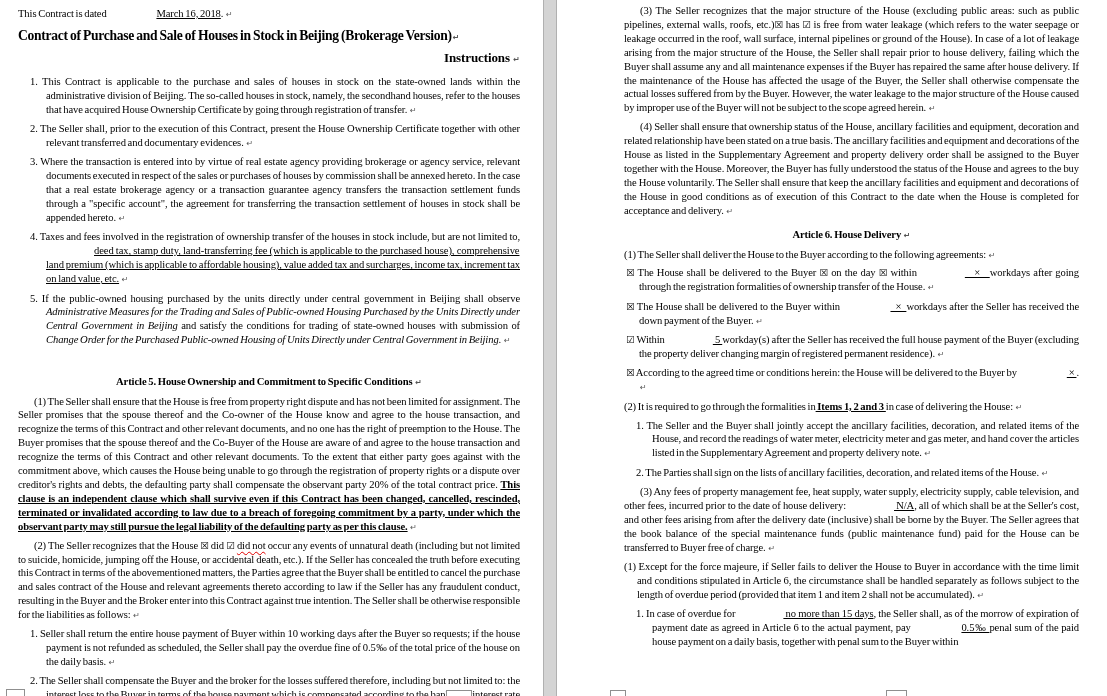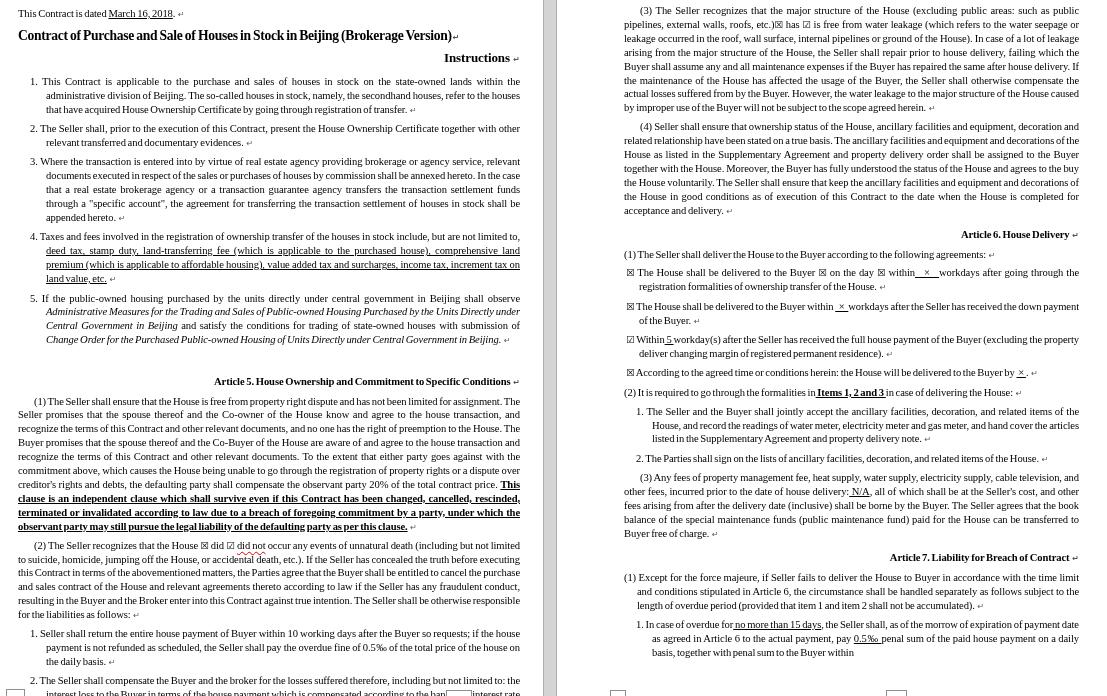--- a/index.html
+++ b/index.html
@@ -22,27 +22,27 @@
   #pageL{left:18px;top:7px;width:502px;}
   #pageR{left:624px;top:4px;width:455px;}
 
   .p{margin:0 0 4px 0;text-align:justify;}
   .indent{text-indent:16px;}
   .doc-title{
     font-weight:bold;font-size:13.6px;line-height:19px;letter-spacing:-0.3px;
     text-align:left;margin:3px 0 4px 0;white-space:nowrap;
   }
   .doc-sub{font-weight:bold;font-size:13px;text-align:right;margin:0 0 8px 0;}
-  .h{font-weight:bold;margin:9px 0 5px 0;text-align:right;}
+  .h{font-weight:bold;margin:9px 0 5px 0;text-align:center;}
   .li{margin:0 0 4.5px 12px;padding-left:16px;text-indent:-16px;text-align:justify;}
   .li2{margin:0 0 4.5px 0;padding-left:13px;text-indent:-13px;text-align:justify;}
   .cbli{margin:0 0 4.5px 2px;padding-left:13px;text-indent:-13px;text-align:justify;}
   .cont{margin:0 0 4.5px 0;padding-left:21px;text-align:justify;}
 
-  .u{text-decoration:underline;}
+  .u{text-decoration:underline;margin-left:48px;}
   .i{font-style:italic;}
   .bu{font-weight:bold;text-decoration:underline;}
   .sp{
     text-decoration-line:underline;text-decoration-style:wavy;
     text-decoration-color:var(--squiggle,#e00000);
     text-decoration-thickness:1px;text-underline-offset:2px;
   }
   .cb{font-family:"DejaVu Sans",sans-serif;font-size:9.5px;letter-spacing:0;}
   .num{display:inline;}
   .pmark{
@@ -82,21 +82,20 @@
       <div class="h"><span>Article 6. House Delivery </span><span class="pmark">↵</span></div>
       <div class="p"><span>(1) The Seller shall deliver the House to the Buyer according to the following agreements: </span><span class="pmark">↵</span></div>
       <div class="cbli"><span class="cb">☒</span><span> The House shall be delivered to the Buyer </span><span class="cb">☒</span><span> on the day </span><span class="cb">☒</span><span> within</span><span class="u">&nbsp;&nbsp;&nbsp;×&nbsp;&nbsp;&nbsp;</span><span>workdays after going through the registration formalities of ownership transfer of the House. </span><span class="pmark">↵</span></div>
       <div class="cbli"><span class="cb">☒</span><span> The House shall be delivered to the Buyer within </span><span class="u">&nbsp;&nbsp;×&nbsp;&nbsp;</span><span>workdays after the Seller has received the down payment of the Buyer. </span><span class="pmark">↵</span></div>
       <div class="cbli"><span class="cb">☑</span><span> Within</span><span class="u">&nbsp;5&nbsp;</span><span>workday(s) after the Seller has received the full house payment of the Buyer (excluding the property deliver changing margin of registered permanent residence). </span><span class="pmark">↵</span></div>
       <div class="cbli"><span class="cb">☒</span><span> According to the agreed time or conditions herein: the House will be delivered to the Buyer by </span><span class="u">&nbsp;×&nbsp;</span><span>. </span><span class="pmark">↵</span></div>
       <div class="p"><span>(2) It is required to go through the formalities in</span><span class="bu"> Items 1, 2 and 3 </span><span>in case of delivering the House: </span><span class="pmark">↵</span></div>
       <div class="li"><span class="num">1. </span><span>The Seller and the Buyer shall jointly accept the ancillary facilities, decoration, and related items of the House, and record the readings of water meter, electricity meter and gas meter, and hand cover the articles listed in the Supplementary Agreement and property delivery note. </span><span class="pmark">↵</span></div>
       <div class="li"><span class="num">2. </span><span>The Parties shall sign on the lists of ancillary facilities, decoration, and related items of the House. </span><span class="pmark">↵</span></div>
       <div class="p indent"><span>(3) Any fees of property management fee, heat supply, water supply, electricity supply, cable television, and other fees, incurred prior to the date of house delivery:</span><span class="u"> N/A</span><span>, all of which shall be at the Seller's cost, and other fees arising from after the delivery date (inclusive) shall be borne by the Buyer. The Seller agrees that the book balance of the special maintenance funds (public maintenance fund) paid for the House can be transferred to Buyer free of charge. </span><span class="pmark">↵</span></div>
-      <div class="h"><span>Article 7. Liability for Breach of Contract </span><span class="pmark">↵</span></div>
       <div class="li2"><span class="num">(1) </span><span>Except for the force majeure, if Seller fails to deliver the House to Buyer in accordance with the time limit and conditions stipulated in Article 6, the circumstance shall be handled separately as follows subject to the length of overdue period (provided that item 1 and item 2 shall not be accumulated). </span><span class="pmark">↵</span></div>
       <div class="li"><span class="num">1. </span><span>In case of overdue for</span><span class="u"> no more than 15 days</span><span>, the Seller shall, as of the morrow of expiration of payment date as agreed in Article 6 to the actual payment, pay </span><span class="u">0.5‰ </span><span>penal sum of the paid house payment on a daily basis, together with penal sum to the Buyer within</span></div>
     </div>
 
   <div class="cut-box" style="left:6px;top:689px;width:19px;"></div>
   <div class="cut-box" style="left:446px;top:690px;width:26px;"></div>
   <div class="cut-box" style="left:610px;top:690px;width:16px;"></div>
   <div class="cut-box" style="left:886px;top:690px;width:21px;"></div>
 
 </div>

